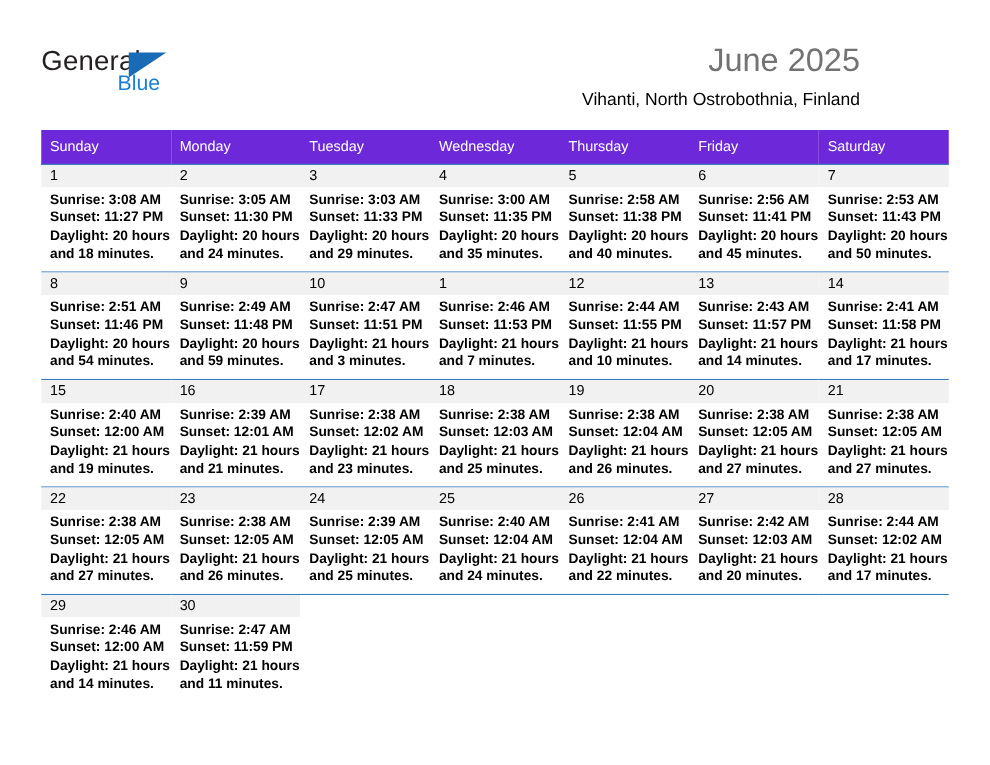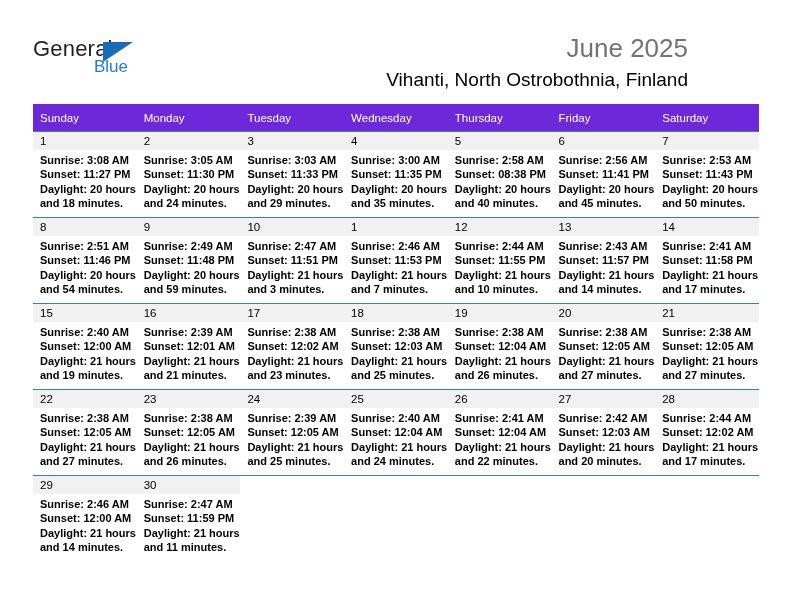--- a/index.html
+++ b/index.html
@@ -72,21 +72,21 @@
   }
   .cal-title {
     font-size: 26px;
     font-weight: normal;
     color: #737373;
     line-height: 32px;
     white-space: nowrap;
   }
   .cal-subtitle {
     margin-top: 7px;
-    font-size: 19px;
+    font-size: 14px;
     color: #000000;
     line-height: 17px;
     white-space: nowrap;
   }
 
   
   .calendar {
     position: absolute;
     left: 33px;
     top: 104px;
@@ -218,21 +218,21 @@
                 <div>Daylight: 20 hours</div>
                 <div>and 35 minutes.</div>
               </div>
             </div>
           </td>
           <td>
             <div class="daycell filled">
               <div class="daynum">5</div>
               <div class="dayinfo">
                 <div>Sunrise: 2:58 AM</div>
-                <div>Sunset: 08:38 PM</div>
+                <div>Sunset: 11:38 PM</div>
                 <div>Daylight: 20 hours</div>
                 <div>and 40 minutes.</div>
               </div>
             </div>
           </td>
           <td>
             <div class="daycell filled">
               <div class="daynum">6</div>
               <div class="dayinfo">
                 <div>Sunrise: 2:56 AM</div>

